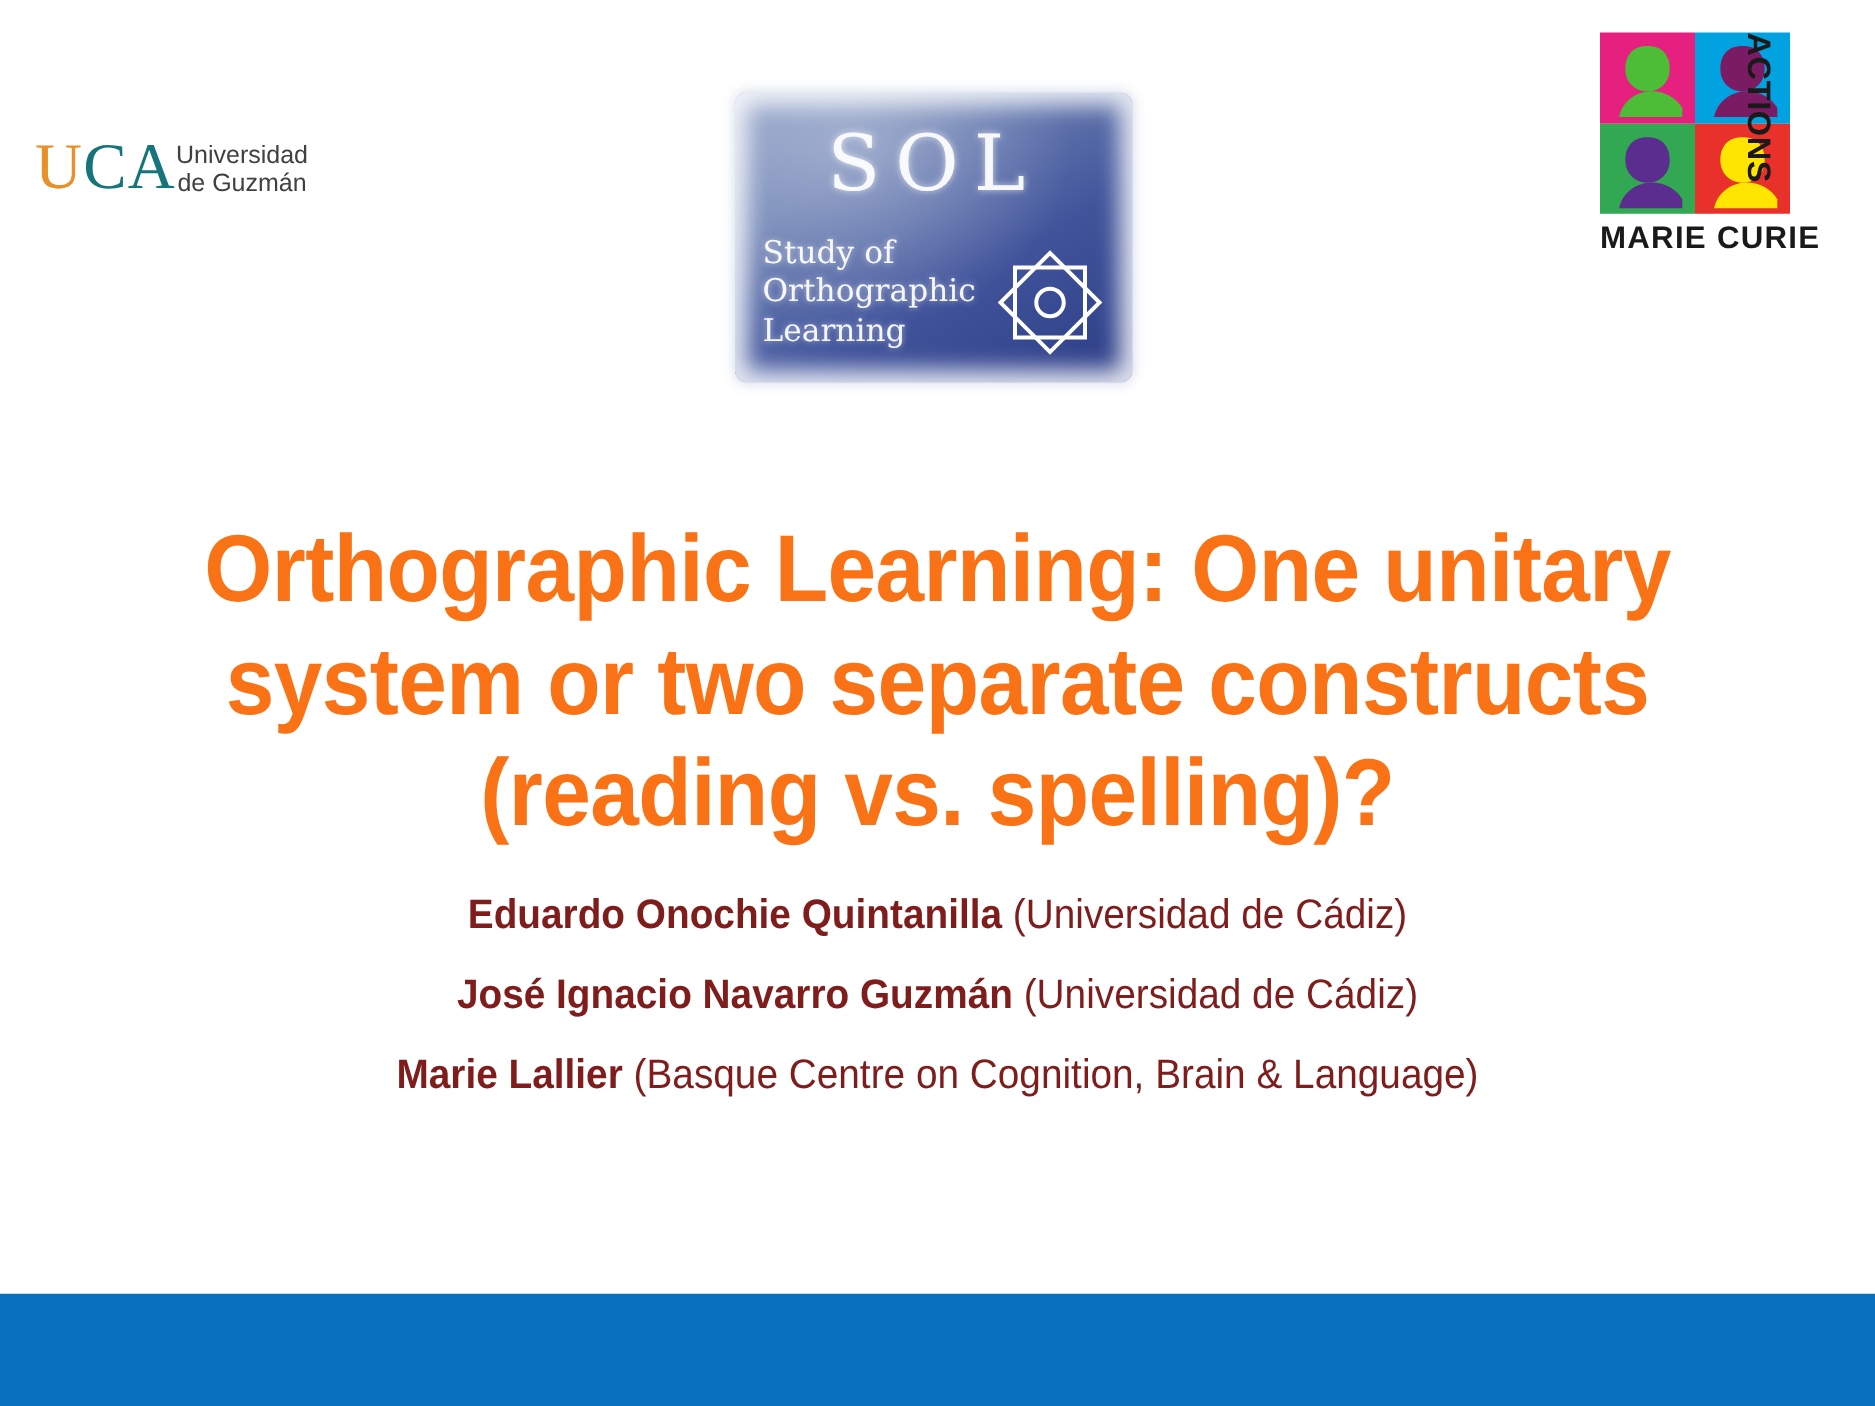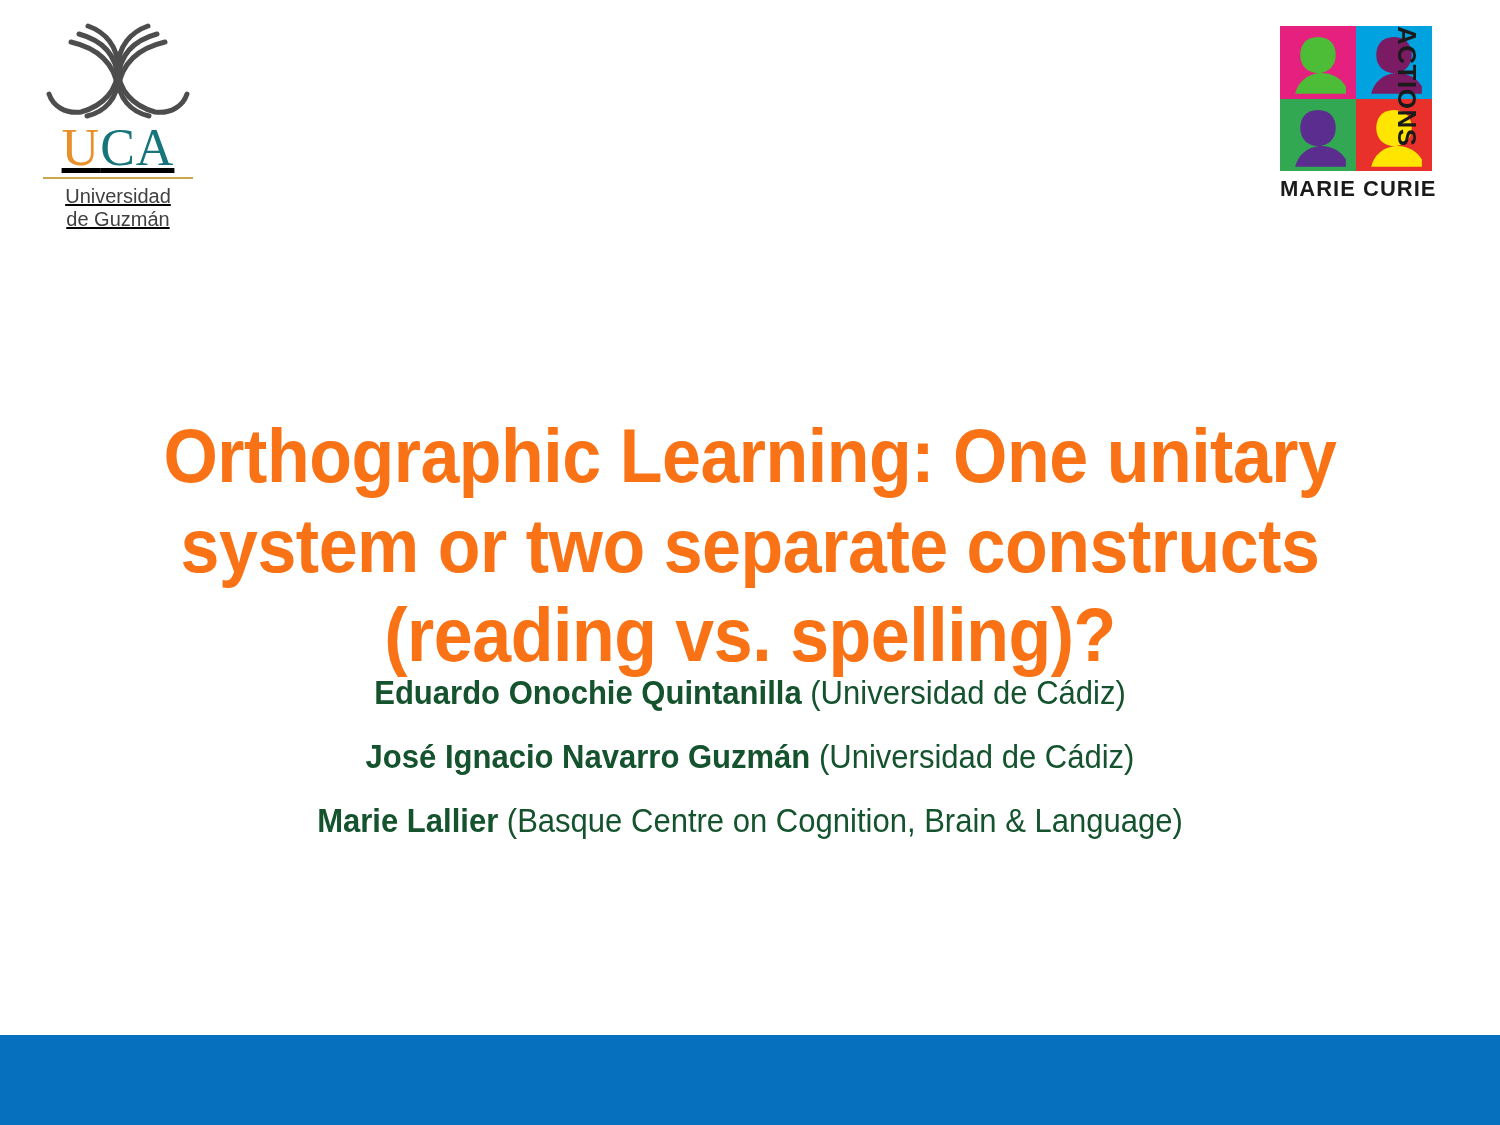--- a/index.html
+++ b/index.html
@@ -19,23 +19,21 @@
   }
 
   
   .uca-logo {
     position: absolute;
     left: 28px;
     top: 20px;
     width: 180px;
     height: 225px;
     display: flex;
-    flex-direction: column;
     align-items: center;
-    text-decoration: underline;
   }
   .uca-emblem { width: 150px; height: 100px; display:block; }
   .uca-word {
     font-family: "Liberation Serif", serif;
     font-size: 52px;
     font-weight: 400;
     letter-spacing: 1px;
     line-height: 1;
     margin-top: 2px;
     white-space: nowrap;
@@ -144,21 +142,21 @@
     white-space: nowrap;
     line-height: 26px;
   }
   .mca-name {
     position: absolute;
     left: 0;
     top: 150px;
     width: 195px;
     font-family: "Liberation Sans", sans-serif;
     font-weight: 700;
-    font-size: 22px;
+    font-size: 25px;
     letter-spacing: 1px;
     color: #1A1A1A;
     white-space: nowrap;
   }
 
   
   .title {
     position: absolute;
     left: 95px;
     top: 360px;
@@ -171,24 +169,24 @@
     line-height: 1.18;
     letter-spacing: -0.5px;
     transform: scaleX(0.92);
     transform-origin: center top;
   }
 
   
   .authors {
     position: absolute;
     left: 150px;
-    top: 676px;
+    top: 714px;
     width: 1200px;
     text-align: center;
-    color: #14532d;
+    color: #7f1d1d;
   }
   .author-line {
     font-family: "Liberation Sans", sans-serif;
     font-size: 33px;
     line-height: 1.0;
     margin-bottom: 31px;
     white-space: nowrap;
     transform: scaleX(0.94);
   }
   .author-line:last-child { margin-bottom: 0; }
@@ -243,20 +241,35 @@
     <div class="uca-word">
       <span class="u">U</span><span class="ca">CA</span>
     </div>
     <div class="uca-rule"></div>
     <div class="uca-sub">
       <div>Universidad</div>
       <div>de Guzmán</div>
     </div>
   </div>
 
+  <div class="sol-logo">
+    <div class="sol-title">SOL</div>
+    <div class="sol-sub">
+      <div>Study of</div>
+      <div>Orthographic</div>
+      <div>Learning</div>
+    </div>
+    <svg class="sol-mark" viewBox="0 0 100 100">
+      <g fill="none" stroke="#FFFFFF" stroke-width="3.2">
+        <rect x="22" y="22" width="56" height="56"></rect>
+        <rect x="22" y="22" width="56" height="56" transform="rotate(45 50 50)"></rect>
+        <circle cx="50" cy="50" r="11"></circle>
+      </g>
+    </svg>
+  </div>
 
   <div class="mca-logo">
     <div class="mca-top">
       <div class="mca-grid">
         <div class="mca-cell" style="background:#E5207E">
           <svg viewBox="0 0 60 60" preserveAspectRatio="none">
             <g fill="#4DBD38">
               <path d="M30 9 c10 0 14 7 14 15 c0 9 -6 15 -14 15 c-8 0 -14 -6 -14 -15 c0 -8 4 -15 14 -15 z"></path>
               <path d="M12 56 c2 -10 10 -16 18 -17 c10 -1 18 4 22 11 l0 6 z"></path>
             </g>

